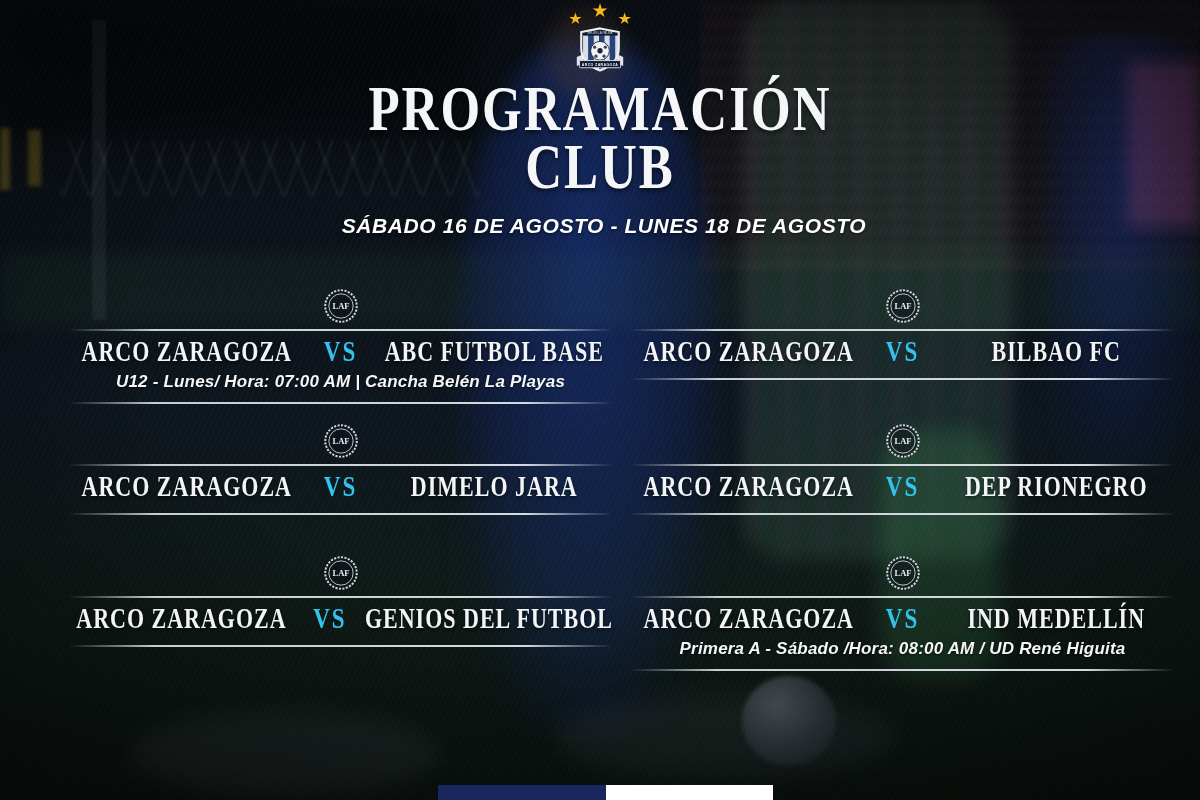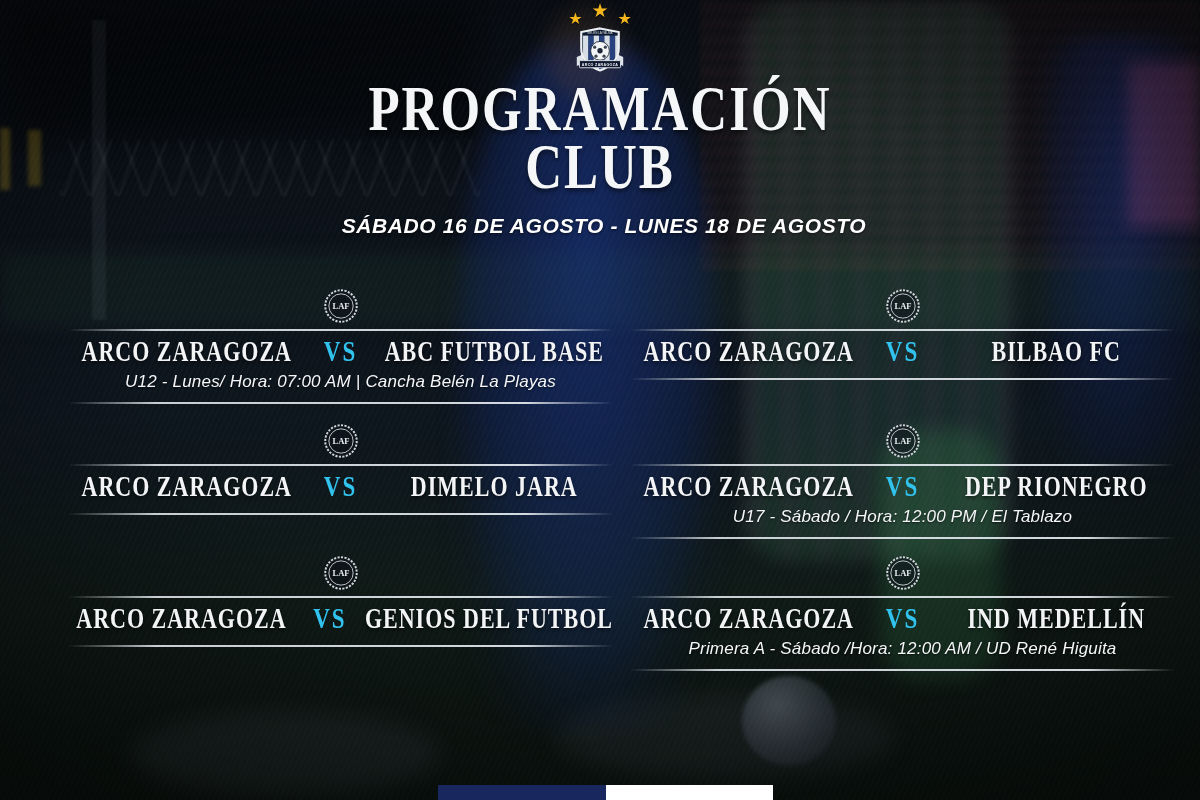--- a/index.html
+++ b/index.html
@@ -73,21 +73,21 @@
     background: linear-gradient(90deg, rgba(255,255,255,0) 0%, rgba(232,238,243,0.85) 16%, rgba(232,238,243,0.9) 84%, rgba(255,255,255,0) 100%); }
   .rule.bottom { margin-top:8px; }
   .team-row { width:100%; display:flex; align-items:center; justify-content:center; margin-top:3px; height:36px; }
   .team { flex:1; text-align:center; white-space:nowrap; color:#f2f4f6;
     font-family:"Liberation Serif", serif; font-weight:700; font-size:22px; letter-spacing:1px;
     transform: scaleY(1.32); transform-origin:center; text-shadow: 0 1px 3px rgba(0,0,0,0.55); }
   .vs { width:70px; text-align:center; white-space:nowrap; color: var(--vs-accent, #31c3ee);
     font-family:"Liberation Serif", serif; font-weight:700; font-size:23px; letter-spacing:2px;
     transform: scaleY(1.32); transform-origin:center; }
   .details { margin-top:2px; height:22px; white-space:nowrap; color:#f4f6f8;
-    font-weight:400; font-style:italic; font-size:17px; letter-spacing:0.2px;
+    font-weight:700; font-style:italic; font-size:17px; letter-spacing:0.2px;
     text-shadow: 0 1px 2px rgba(0,0,0,0.6); }
 
   
   .bar { position:absolute; top:785px; height:15px; }
   .bar-navy  { left:438px; width:168px; background: var(--bottom-bar-navy, #18285e); }
   .bar-white { left:606px; width:167px; background: var(--bottom-bar-white, #ffffff); }
 </style>
 </head>
 <body>
 
@@ -218,21 +218,20 @@
         <circle cx="20" cy="20" r="13.5" fill="none" stroke="#cfd5da" stroke-width="1"></circle>
         <text x="20" y="23.5" text-anchor="middle" font-size="9.5" font-weight="bold" fill="#e9edf0" font-family="Liberation Serif, serif">LAF</text>
       </svg>
     </div>
     <div class="rule"></div>
     <div class="team-row">
       <span class="team">ARCO ZARAGOZA</span>
       <span class="vs">VS</span>
       <span class="team">DEP RIONEGRO</span>
     </div>
-    <div class="details">U17 - Sábado / Hora: 12:00 PM / El Tablazo</div>
     <div class="rule bottom"></div>
   </div>
 
   <div class="match-block col-left row-3">
     <div class="laf-badge">
       <svg width="36" height="36" viewBox="0 0 40 40" aria-hidden="true">
         <circle cx="20" cy="20" r="17.5" fill="rgba(12,18,26,0.55)" stroke="#cfd5da" stroke-width="2.2" stroke-dasharray="2.4 1.5"></circle>
         <circle cx="20" cy="20" r="13.5" fill="none" stroke="#cfd5da" stroke-width="1"></circle>
         <text x="20" y="23.5" text-anchor="middle" font-size="9.5" font-weight="bold" fill="#e9edf0" font-family="Liberation Serif, serif">LAF</text>
       </svg>
@@ -253,20 +252,20 @@
         <circle cx="20" cy="20" r="13.5" fill="none" stroke="#cfd5da" stroke-width="1"></circle>
         <text x="20" y="23.5" text-anchor="middle" font-size="9.5" font-weight="bold" fill="#e9edf0" font-family="Liberation Serif, serif">LAF</text>
       </svg>
     </div>
     <div class="rule"></div>
     <div class="team-row">
       <span class="team">ARCO ZARAGOZA</span>
       <span class="vs">VS</span>
       <span class="team">IND MEDELLÍN</span>
     </div>
-    <div class="details">Primera A - Sábado /Hora: 12:00 AM / UD René Higuita</div>
+    <div class="details">Primera A - Sábado /Hora: 08:00 AM / UD René Higuita</div>
     <div class="rule bottom"></div>
   </div>
 
   <div class="bar bar-navy"></div>
   <div class="bar bar-white"></div>
 
 </div>
 
 </body></html>

